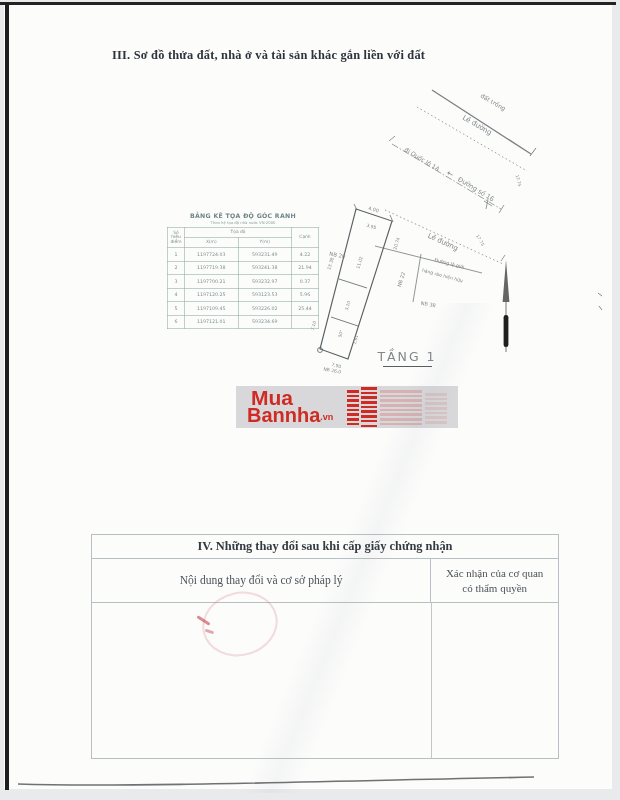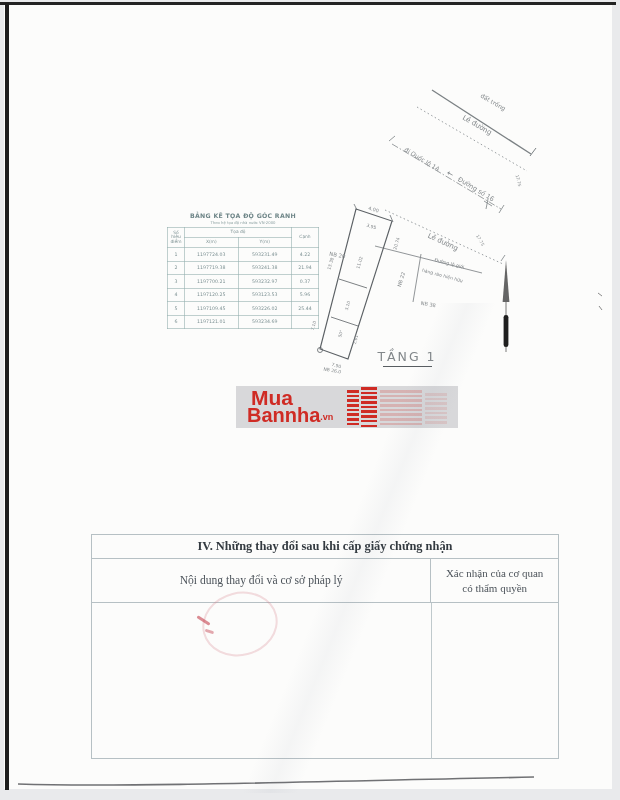--- a/index.html
+++ b/index.html
@@ -51,20 +51,21 @@
          border-radius:50%;transform:rotate(-14deg);}
   .smark1{position:absolute;left:192px;top:616px;width:15px;height:3px;background:#c4414e;opacity:.6;transform:rotate(33deg);border-radius:2px;}
   .smark2{position:absolute;left:201px;top:627px;width:9px;height:2.5px;background:#c4414e;opacity:.45;transform:rotate(18deg);border-radius:2px;}
   .crease{position:absolute;left:110px;top:300px;width:510px;height:490px;pointer-events:none;
           background:linear-gradient(112deg,rgba(0,0,0,0) 46%,rgba(115,125,145,.06) 50%,rgba(0,0,0,0) 54%);}
 </style>
 </head>
 <body>
 
 <div class="page">
+  <div class="title3">III. Sơ đồ thửa đất, nhà ở và tài sản khác gắn liền với đất</div>
 
   <svg class="abs" style="left:0;top:0;" width="620" height="800" viewBox="0 0 620 800">
     <g stroke="#7b8184" fill="none">
       <line x1="428" y1="87" x2="527" y2="151" stroke-width="1.3"></line>
       <line x1="526" y1="153" x2="532" y2="145" stroke-width="1"></line>
       <line x1="413" y1="104" x2="523" y2="168" stroke-width=".9" stroke-dasharray="1.5,2.6" stroke="#8d9396"></line>
       <line x1="388" y1="141" x2="497" y2="206" stroke-width=".8" stroke-dasharray="7,2,1.5,2" stroke="#84898c"></line>
       <line x1="385" y1="138" x2="391" y2="133" stroke-width=".8"></line>
       <line x1="495" y1="210" x2="500" y2="202" stroke-width=".8"></line>
       <line x1="480" y1="198" x2="488" y2="203" stroke-width=".8"></line>

